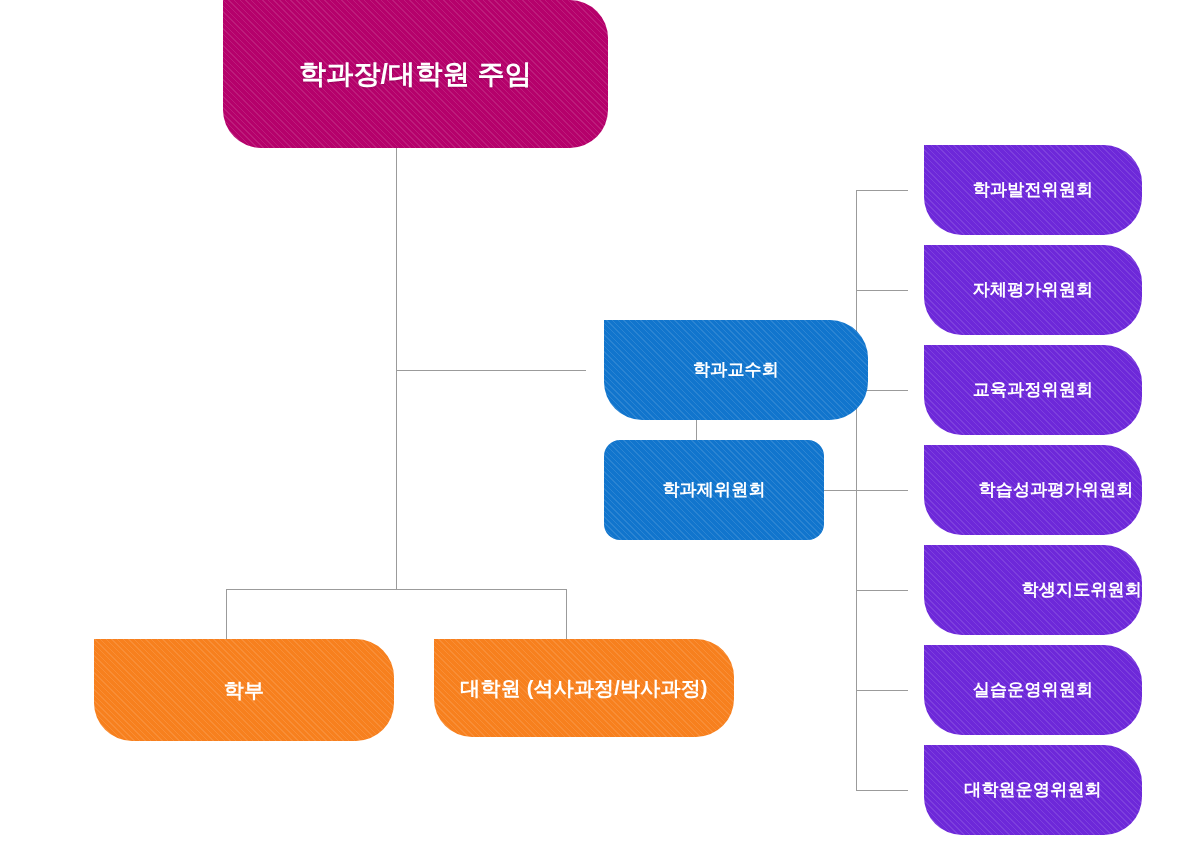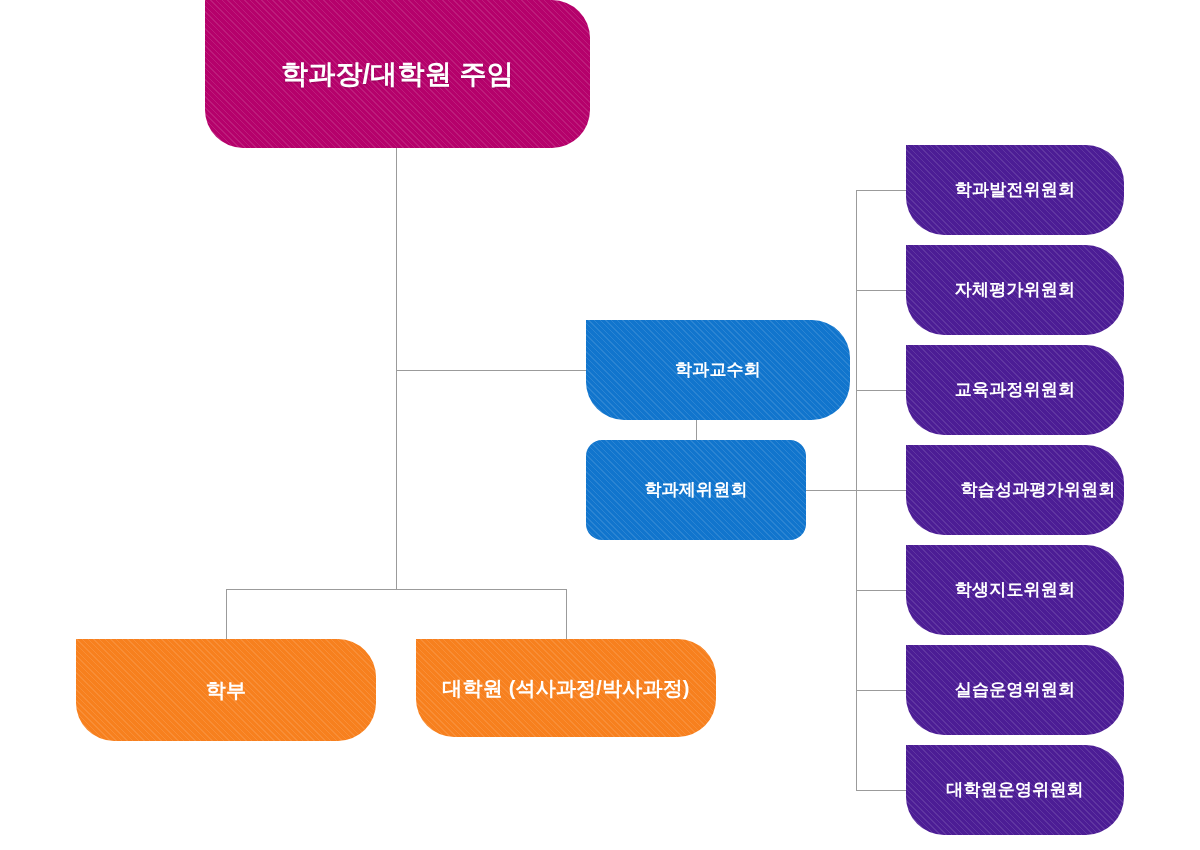--- a/index.html
+++ b/index.html
@@ -31,20 +31,21 @@
     position: absolute;
     display: flex;
     align-items: center;
     justify-content: center;
     box-sizing: border-box;
     color: #ffffff;
     text-align: center;
     line-height: 1.2;
     letter-spacing: 0.2px;
     background-repeat: repeat;
+    margin-left: 18px;
   }
 
   
   .node::after {
     content: "";
     position: absolute;
     inset: 0;
     border-radius: inherit;
     pointer-events: none;
     background-image: repeating-linear-gradient(
@@ -76,21 +77,21 @@
     background-color: #1175cd;
     font-size: 17px;
     font-weight: bold;
   }
   .node-orange {
     background-color: #f7801e;
     font-size: 20px;
     font-weight: bold;
   }
   .node-beige {
-    background-color: #4c1d95;
+    background-color: #6d28d9;
     font-size: 17px;
     font-weight: bold;
   }
 </style>
 </head>
 <body>
 
 <div id="chart-root">
 
   <div class="line v" style="left:396px; top:148px; height:442px;"></div>
@@ -144,21 +145,21 @@
   </div>
 
   <div class="node node-beige corner-tl-sharp" style="left:906px; top:345px; width:218px; height:90px;">
     <span>교육과정위원회</span>
   </div>
 
   <div class="node node-beige corner-tl-sharp" style="left:906px; top:445px; width:218px; height:90px;padding-left:46px;">
     <span>학습성과평가위원회</span>
   </div>
 
-  <div class="node node-beige corner-tl-sharp" style="left:906px; top:545px; width:218px; height:90px;">
+  <div class="node node-beige corner-tl-sharp" style="left:906px; top:545px; width:218px; height:90px;justify-content:flex-end;">
     <span>학생지도위원회</span>
   </div>
 
   <div class="node node-beige corner-tl-sharp" style="left:906px; top:645px; width:218px; height:90px;">
     <span>실습운영위원회</span>
   </div>
 
   <div class="node node-beige corner-tl-sharp" style="left:906px; top:745px; width:218px; height:90px;text-align:right;">
     <span>대학원운영위원회</span>
   </div>

